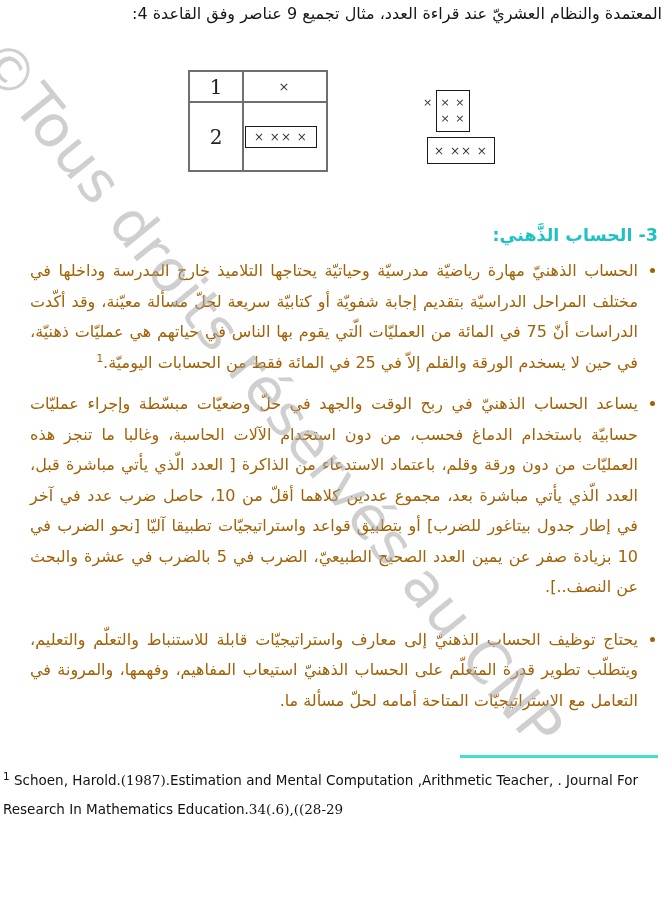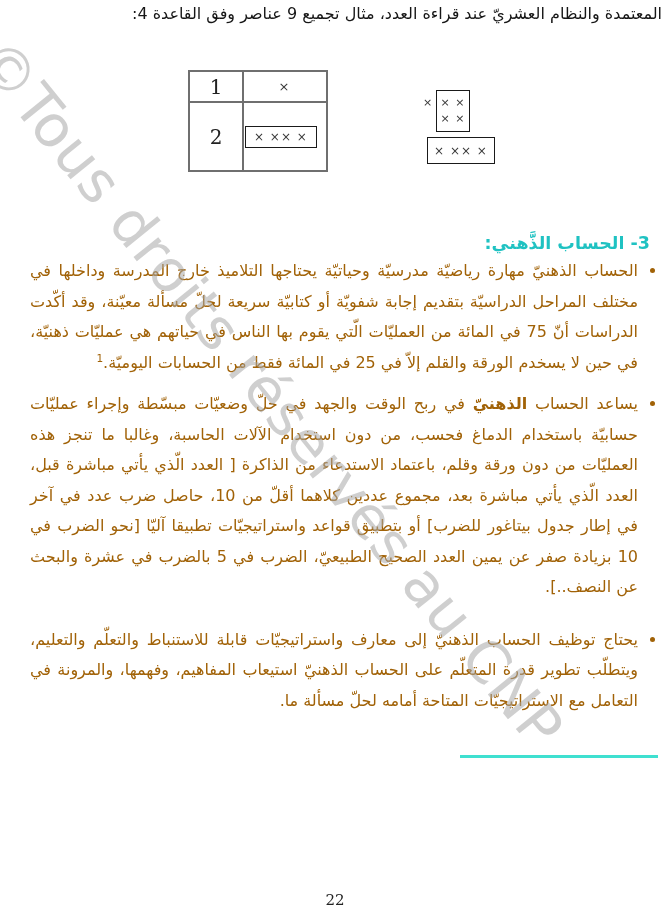--- a/index.html
+++ b/index.html
@@ -41,33 +41,33 @@
     align-items:center;justify-content:center;
     font-size:11px;line-height:16px;color:#3a3a3a;letter-spacing:1px;white-space:nowrap;
   }
   .gbox2{
     position:absolute;left:427px;top:137px;width:66px;height:25px;
     border:1.5px solid #1a1a1a;display:flex;align-items:center;justify-content:center;
     font-size:12px;color:#3a3a3a;letter-spacing:1px;white-space:nowrap;
   }
   
   .heading{
-    position:absolute;top:221px;right:8px;margin:12px;direction:rtl;
+    position:absolute;top:221px;right:8px;margin:4px;direction:rtl;
     font-size:17.5px;font-weight:bold;white-space:nowrap;
   }
   
   .bullets{
     position:absolute;top:256px;right:12px;left:30px;margin:0;
     padding:0 20px 0 0;direction:rtl;text-align:justify;
     font-size:16px;line-height:30.5px;color:#a16207;
     list-style:disc outside;
   }
   .bullets li{margin-bottom:11px;}
   .bullets li:last-child{margin-top:22px;}
-  .b{font-weight:bold;}
+  .b{font-weight:normal;}
   sup{font-size:10.5px;line-height:0;vertical-align:super;}
   .serif{font-family:"DejaVu Serif",serif;}
   
   .sep{position:absolute;top:755px;left:460px;width:198px;height:3px;}
   .footnote{
     position:absolute;top:766px;left:3px;right:3px;direction:ltr;text-align:left;
     font-size:13.5px;line-height:29px;color:#111;
   }
   
   .pagenum{
@@ -106,16 +106,16 @@
 
   <h3 class="heading" style="color: rgb(31, 194, 194);">3- الحساب الذَّهني:</h3>
 
   <ul class="bullets" id="bullets">
       <li><span>الحساب الذهنيّ مهارة رياضيّة مدرسيّة وحياتيّة يحتاجها التلاميذ خارج المدرسة وداخلها في مختلف المراحل الدراسيّة بتقديم إجابة شفويّة أو كتابيّة سريعة لحلّ مسألة معيّنة، وقد أكّدت الدراسات أنّ 75 في المائة من العمليّات الّتي يقوم بها الناس في حياتهم هي عمليّات ذهنيّة، في حين لا يسخدم الورقة والقلم إلاّ في 25 في المائة فقط من الحسابات اليوميّة.</span><sup>1</sup></li>
       <li><span>يساعد الحساب </span><span class="b">الذهنيّ</span><span> في ربح الوقت والجهد في حلّ وضعيّات مبسّطة وإجراء عمليّات حسابيّة باستخدام الدماغ فحسب، من دون استخدام الآلات الحاسبة، وغالبا ما تنجز هذه العمليّات من دون ورقة وقلم، باعتماد الاستدعاء من الذاكرة [ العدد الّذي يأتي مباشرة قبل، العدد الّذي يأتي مباشرة بعد، مجموع عددين كلاهما أقلّ من 10، حاصل ضرب عدد في آخر في إطار جدول بيتاغور للضرب] أو بتطبيق قواعد واستراتيجيّات تطبيقا آليّا [نحو الضرب في 10 بزيادة صفر عن يمين العدد الصحيح الطبيعيّ، الضرب في 5 بالضرب في عشرة والبحث عن النصف..].</span></li>
       <li><span>يحتاج توظيف الحساب الذهنيّ إلى معارف واستراتيجيّات قابلة للاستنباط والتعلّم والتعليم، ويتطلّب تطوير قدرة المتعلّم على الحساب الذهنيّ استيعاب المفاهيم، وفهمها، والمرونة في التعامل مع الاستراتيجيّات المتاحة أمامه لحلّ مسألة ما.</span></li>
     </ul>
 
   <div class="sep" style="background: rgb(63, 224, 208);"></div>
+  <div class="footnote" id="footnote"><sup>1</sup><span> Schoen, Harold.</span><span class="serif">(1987)</span><span>.Estimation and Mental Computation ,Arithmetic Teacher, . </span><span class="b">Journal For</span><br><span class="b">Research In Mathematics Education</span><span class="b">.</span><span class="serif">34(.6),((28-29</span></div>
 
-  <div class="pagenum">22</div>
 
 </div>
 
 </body></html>

